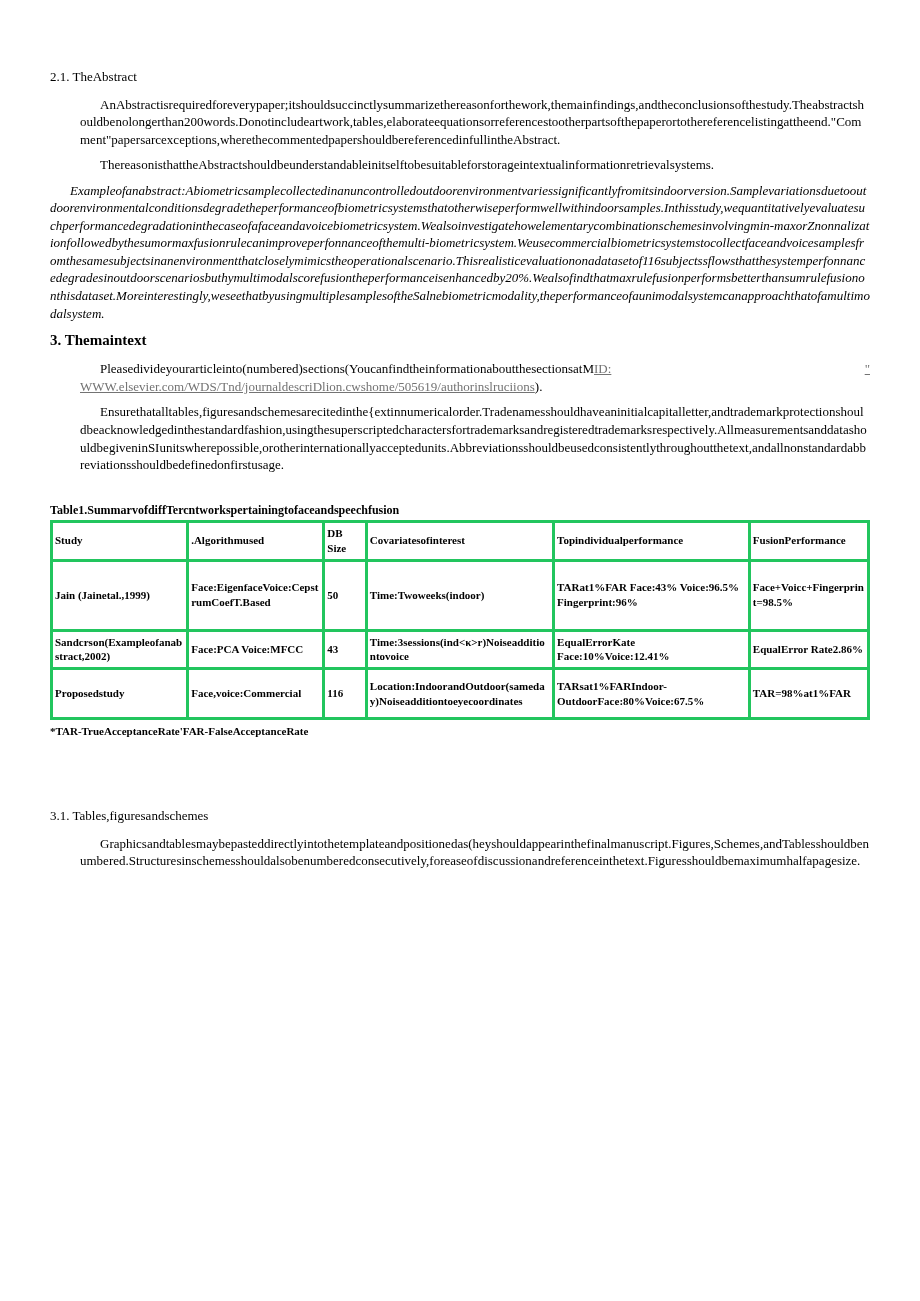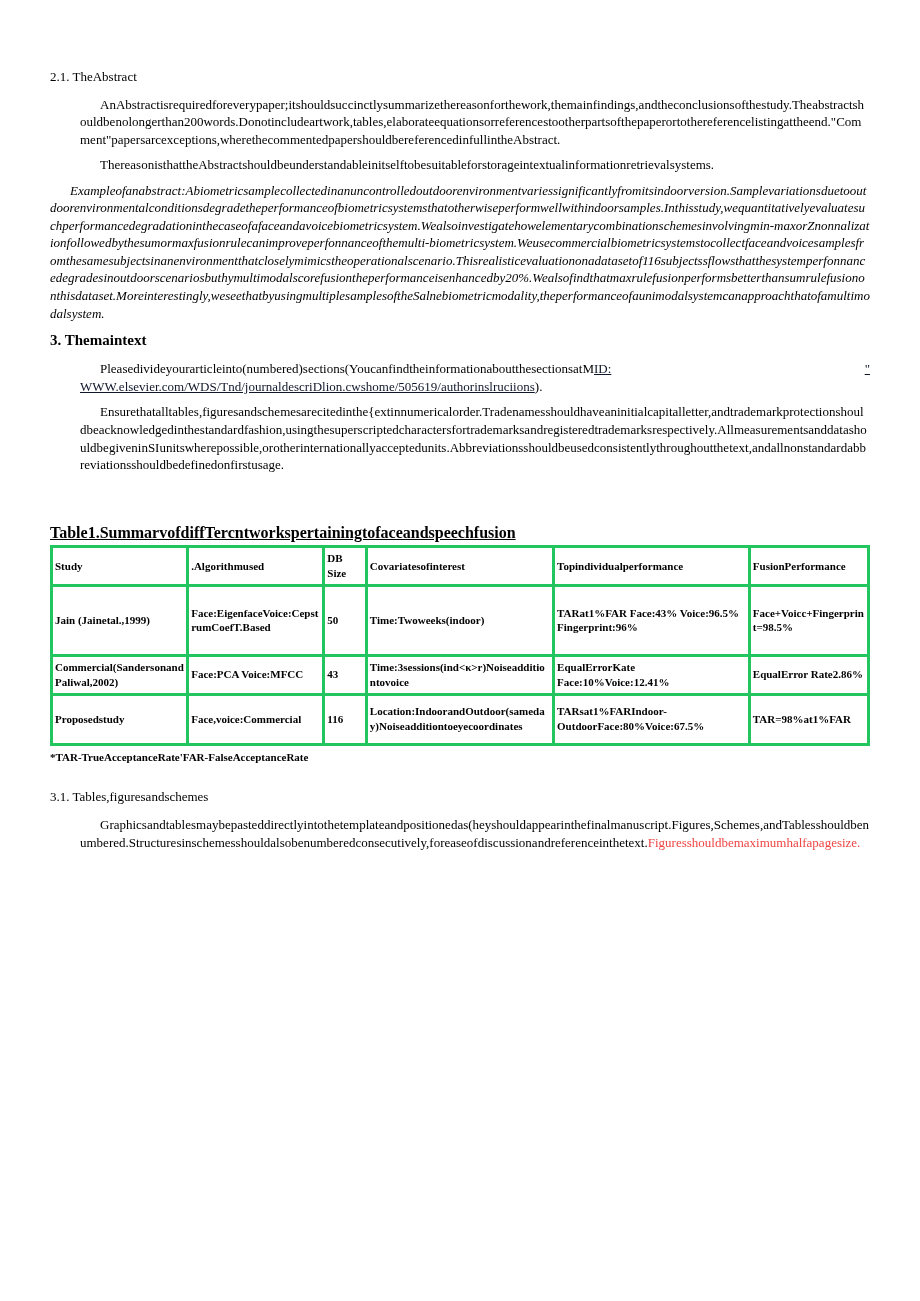--- a/index.html
+++ b/index.html
@@ -29,28 +29,27 @@
     }
     p.indent {
       text-indent: 20px;
       margin-left: 30px;
     }
     p.italic-block {
       font-style: italic;
       text-indent: 20px;
     }
     a.link {
-      color: #0f172a;
+      color: #737373;
       text-decoration: underline;
     }
     .table-caption {
       font-weight: bold;
-      font-size: 16px;
-      margin: 48px 0 2px 0;
-      text-decoration: underline;
+      font-size: 12px;
+      margin: 28px 0 2px 0;
     }
     table.data-table {
       border-collapse: collapse;
       width: 100%;
       font-size: 11px;
       table-layout: fixed;
       margin-bottom: 4px;
     }
     table.data-table th, table.data-table td {
       border: 3px solid #22c55e;
@@ -68,21 +67,21 @@
     .col-db    { width: 5%; }
     .col-cov   { width: 22%; }
     .col-top   { width: 23%; }
     .col-fus   { width: 14%; }
     .table-footnote {
       font-weight: bold;
       font-size: 11px;
       margin: 2px 0 17px 0;
     }
     .highlight-pink {
-      color: #ef4444;
+      color: #000000;
     }
   </style>
 </head>
 <body>
 
 <h3 class="section-heading">2.1.   TheAbstract</h3>
 
 <p class="indent">AnAbstractisrequiredforeverypaper;itshouldsuccinctlysummarizethereasonforthework,themainfindings,andtheconclusionsofthestudy.Theabstractshouldbenolongerthan200words.Donotincludeartwork,tables,elaborateequationsorreferencestootherpartsofthepaperortothereferencelistingattheend."Comment"papersarcexceptions,wherethecommentedpapershouldbereferencedinfullintheAbstract.</p>
 
 <p class="indent">ThereasonisthattheAbstractshouldbeunderstandableinitselftobesuitableforstorageintextualinformationretrievalsystems.</p>
@@ -122,37 +121,37 @@
   <tbody id="table-body">
       <tr style="height: 70px;">
         <td>Jain (Jainetal.,1999)</td>
         <td>Face:EigenfaceVoice:CepstrumCoefT.Based</td>
         <td>50</td>
         <td>Time:Twoweeks(indoor)</td>
         <td>TARat1%FAR Face:43% Voice:96.5% Fingerprint:96%</td>
         <td>Face+Voicc+Fingerprint=98.5%</td>
       </tr>
       <tr>
-        <td>Commercial(SandersonandPaliwal,2002)</td>
+        <td>Sandcrson(Exampleofanabstract,2002)</td>
         <td>Face:PCA Voice:MFCC</td>
         <td>43</td>
         <td>Time:3sessions(ind&lt;κ&gt;r)Noiseadditiontovoice</td>
         <td>EqualErrorKate Face:10%Voice:12.41%</td>
         <td>EqualError Rate2.86%</td>
       </tr>
       <tr style="height: 50px; margin-left: 40px;">
         <td>Proposedstudy</td>
         <td>Face,voice:Commercial</td>
         <td>116</td>
         <td>Location:IndoorandOutdoor(sameday)Noiseadditiontoeyecoordinates</td>
         <td>TARsat1%FARIndoor-OutdoorFace:80%Voice:67.5%</td>
         <td>TAR=98%at1%FAR</td>
       </tr>
     </tbody>
 </table>
 
 <p class="table-footnote">*TAR-TrueAcceptanceRate'FAR-FalseAcceptanceRate</p>
 
-<h3 class="section-heading" style="margin-top:24px;">3.1.   Tables,figuresandschemes</h3>
+<h3 class="section-heading" style="margin-top:68px;">3.1.   Tables,figuresandschemes</h3>
 
 <p class="indent">
   <span>Graphicsandtablesmaybepasteddirectlyintothetemplateandpositionedas(heyshouldappearinthefinalmanuscript.Figures,Schemes,andTablesshouldbenumbered.Structuresinschemesshouldalsobenumberedconsecutively,foreaseofdiscussionandreferenceinthetext.</span><span class="highlight-pink">Figuresshouldbemaximumhalfapagesize.</span>
 </p>
 
 </body></html>

